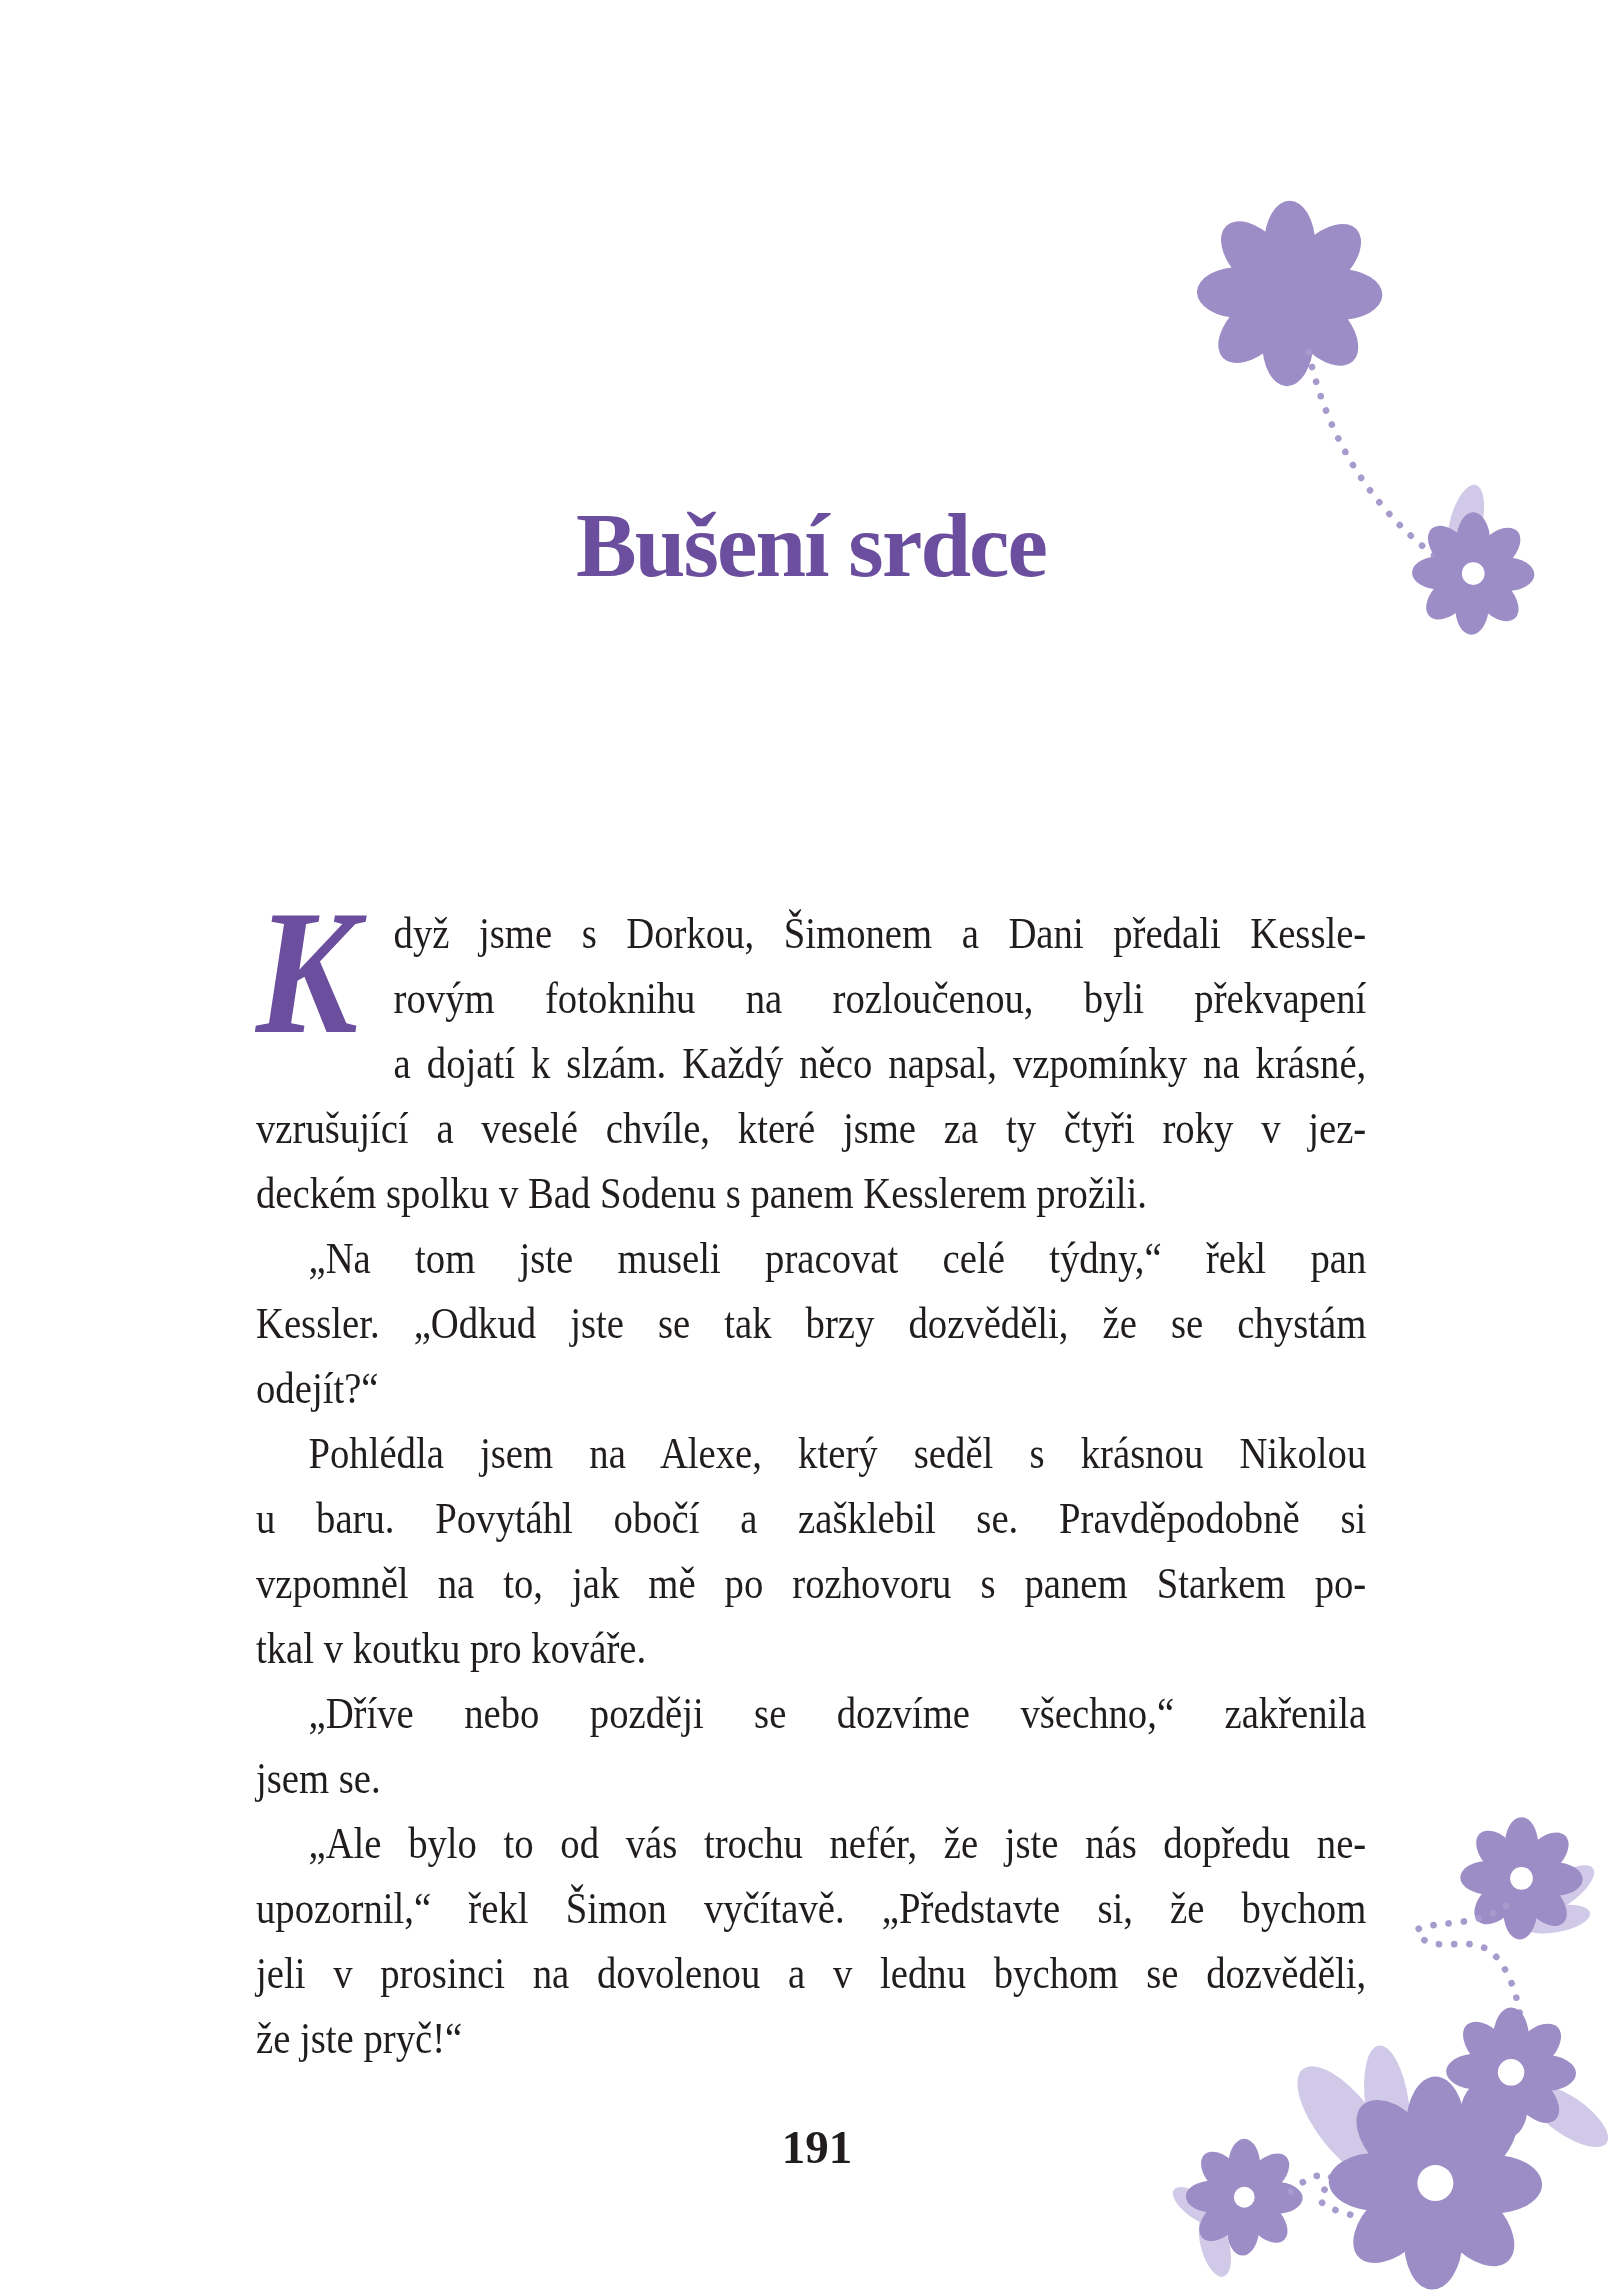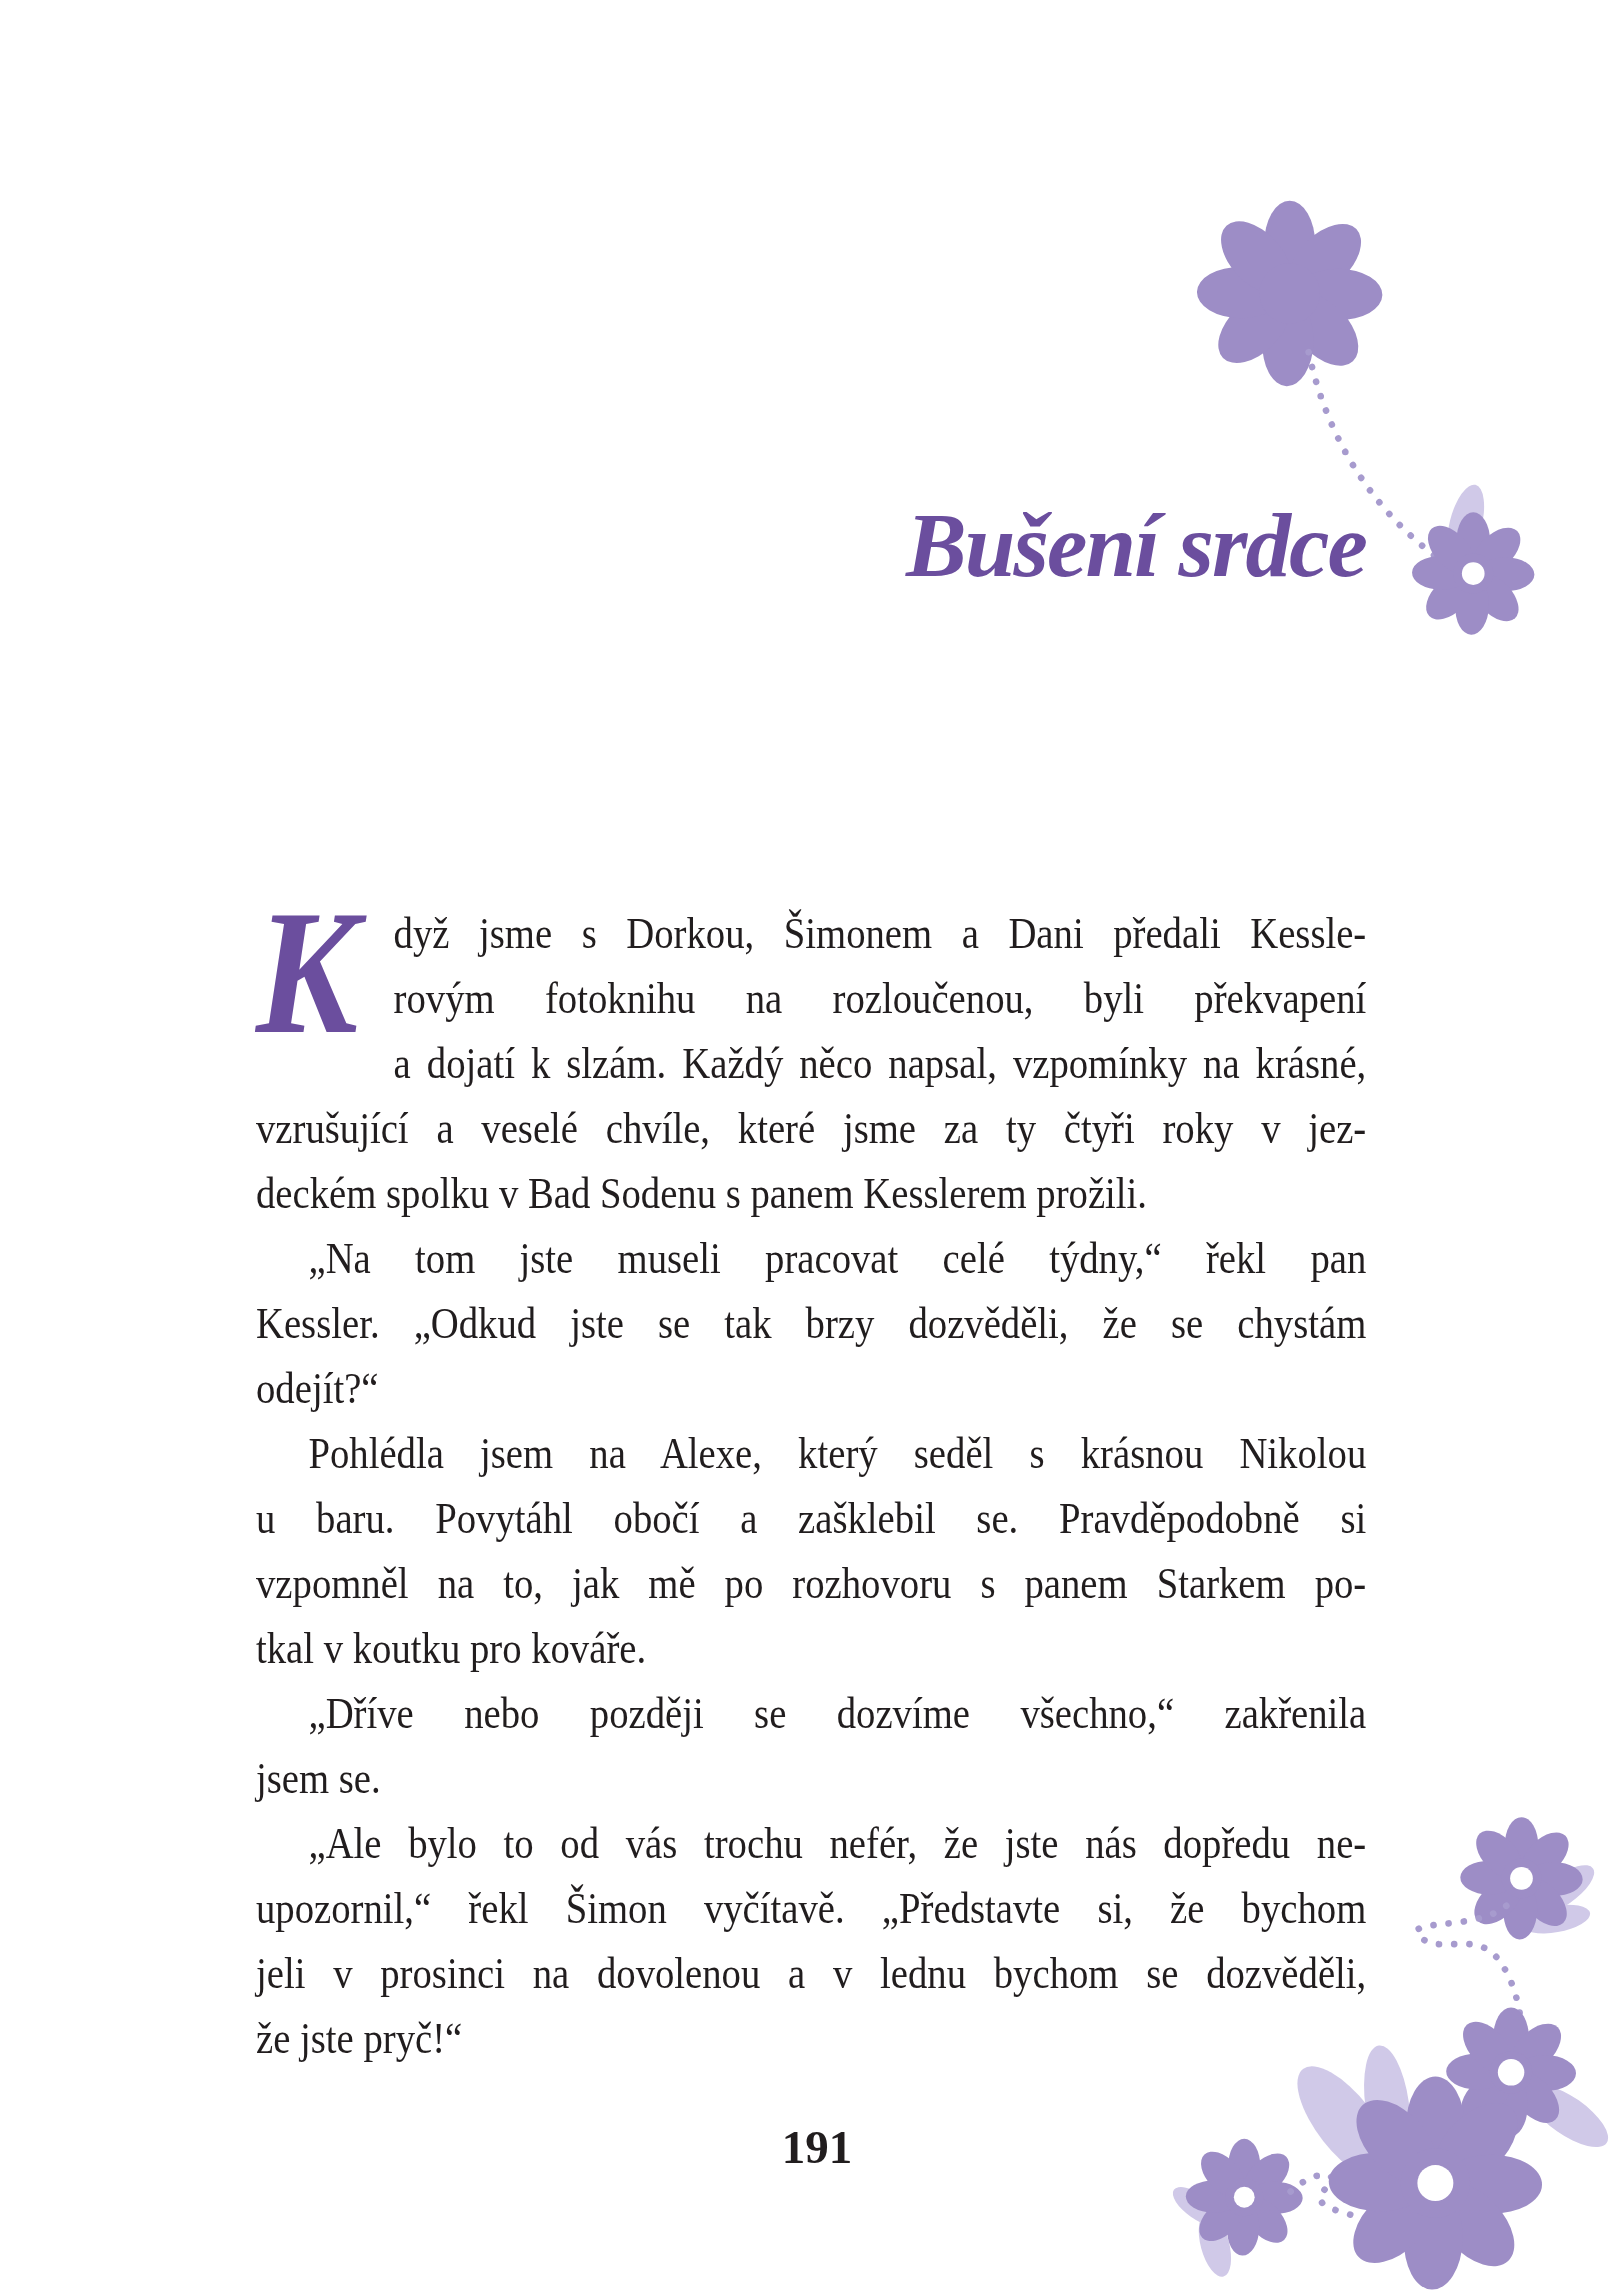--- a/index.html
+++ b/index.html
@@ -2,22 +2,22 @@
 <html style="--accent: #6b4e9e; --flower: #9d8dc6; --leaf: #d0c9e8; --dots: #a79bce; --text: #211d1e;font-size:15px"><head>
 <meta charset="utf-8">
 <style>
   html,body{margin:0;padding:0;background:#ffffff;}
   #page{position:relative;width:1618px;height:2292px;background:#fff;overflow:hidden;
         font-family:"Liberation Serif",serif;}
   #decor{position:absolute;left:0;top:0;width:1618px;height:2292px;pointer-events:none;}
   .dots{fill:none;stroke:var(--dots);stroke-width:7;stroke-linecap:round;stroke-dasharray:0.1 16;}
   .petals{fill:var(--flower);}
   .leaf{fill:var(--leaf);}
-  #chapter-title{position:absolute;left:256px;top:493px;width:1110px;text-align:right;
-        font-style:italic;font-weight:700;font-size:91px;letter-spacing:-1.9px;
+  #chapter-title{position:absolute;left:256px;top:493px;width:1110px;text-align:center;
+        font-weight:700;font-size:91px;letter-spacing:-1.9px;
         color:var(--accent);font-family:"Liberation Serif",serif;}
   #text-block{position:absolute;left:256px;top:901px;width:1291px;
         transform:scaleX(0.86);transform-origin:top left;
         font-size:45px;line-height:65px;color:var(--text);}
   .paragraph{margin:0;}
   .line{text-align:justify;text-align-last:justify;height:65px;white-space:nowrap;}
   .line.last{text-align-last:left;}
   .line.indent{padding-left:61px;}
   .drop-cap{float:left;width:160px;height:131px;overflow:visible;
         font-style:italic;font-weight:700;font-size:178px;line-height:142px;

